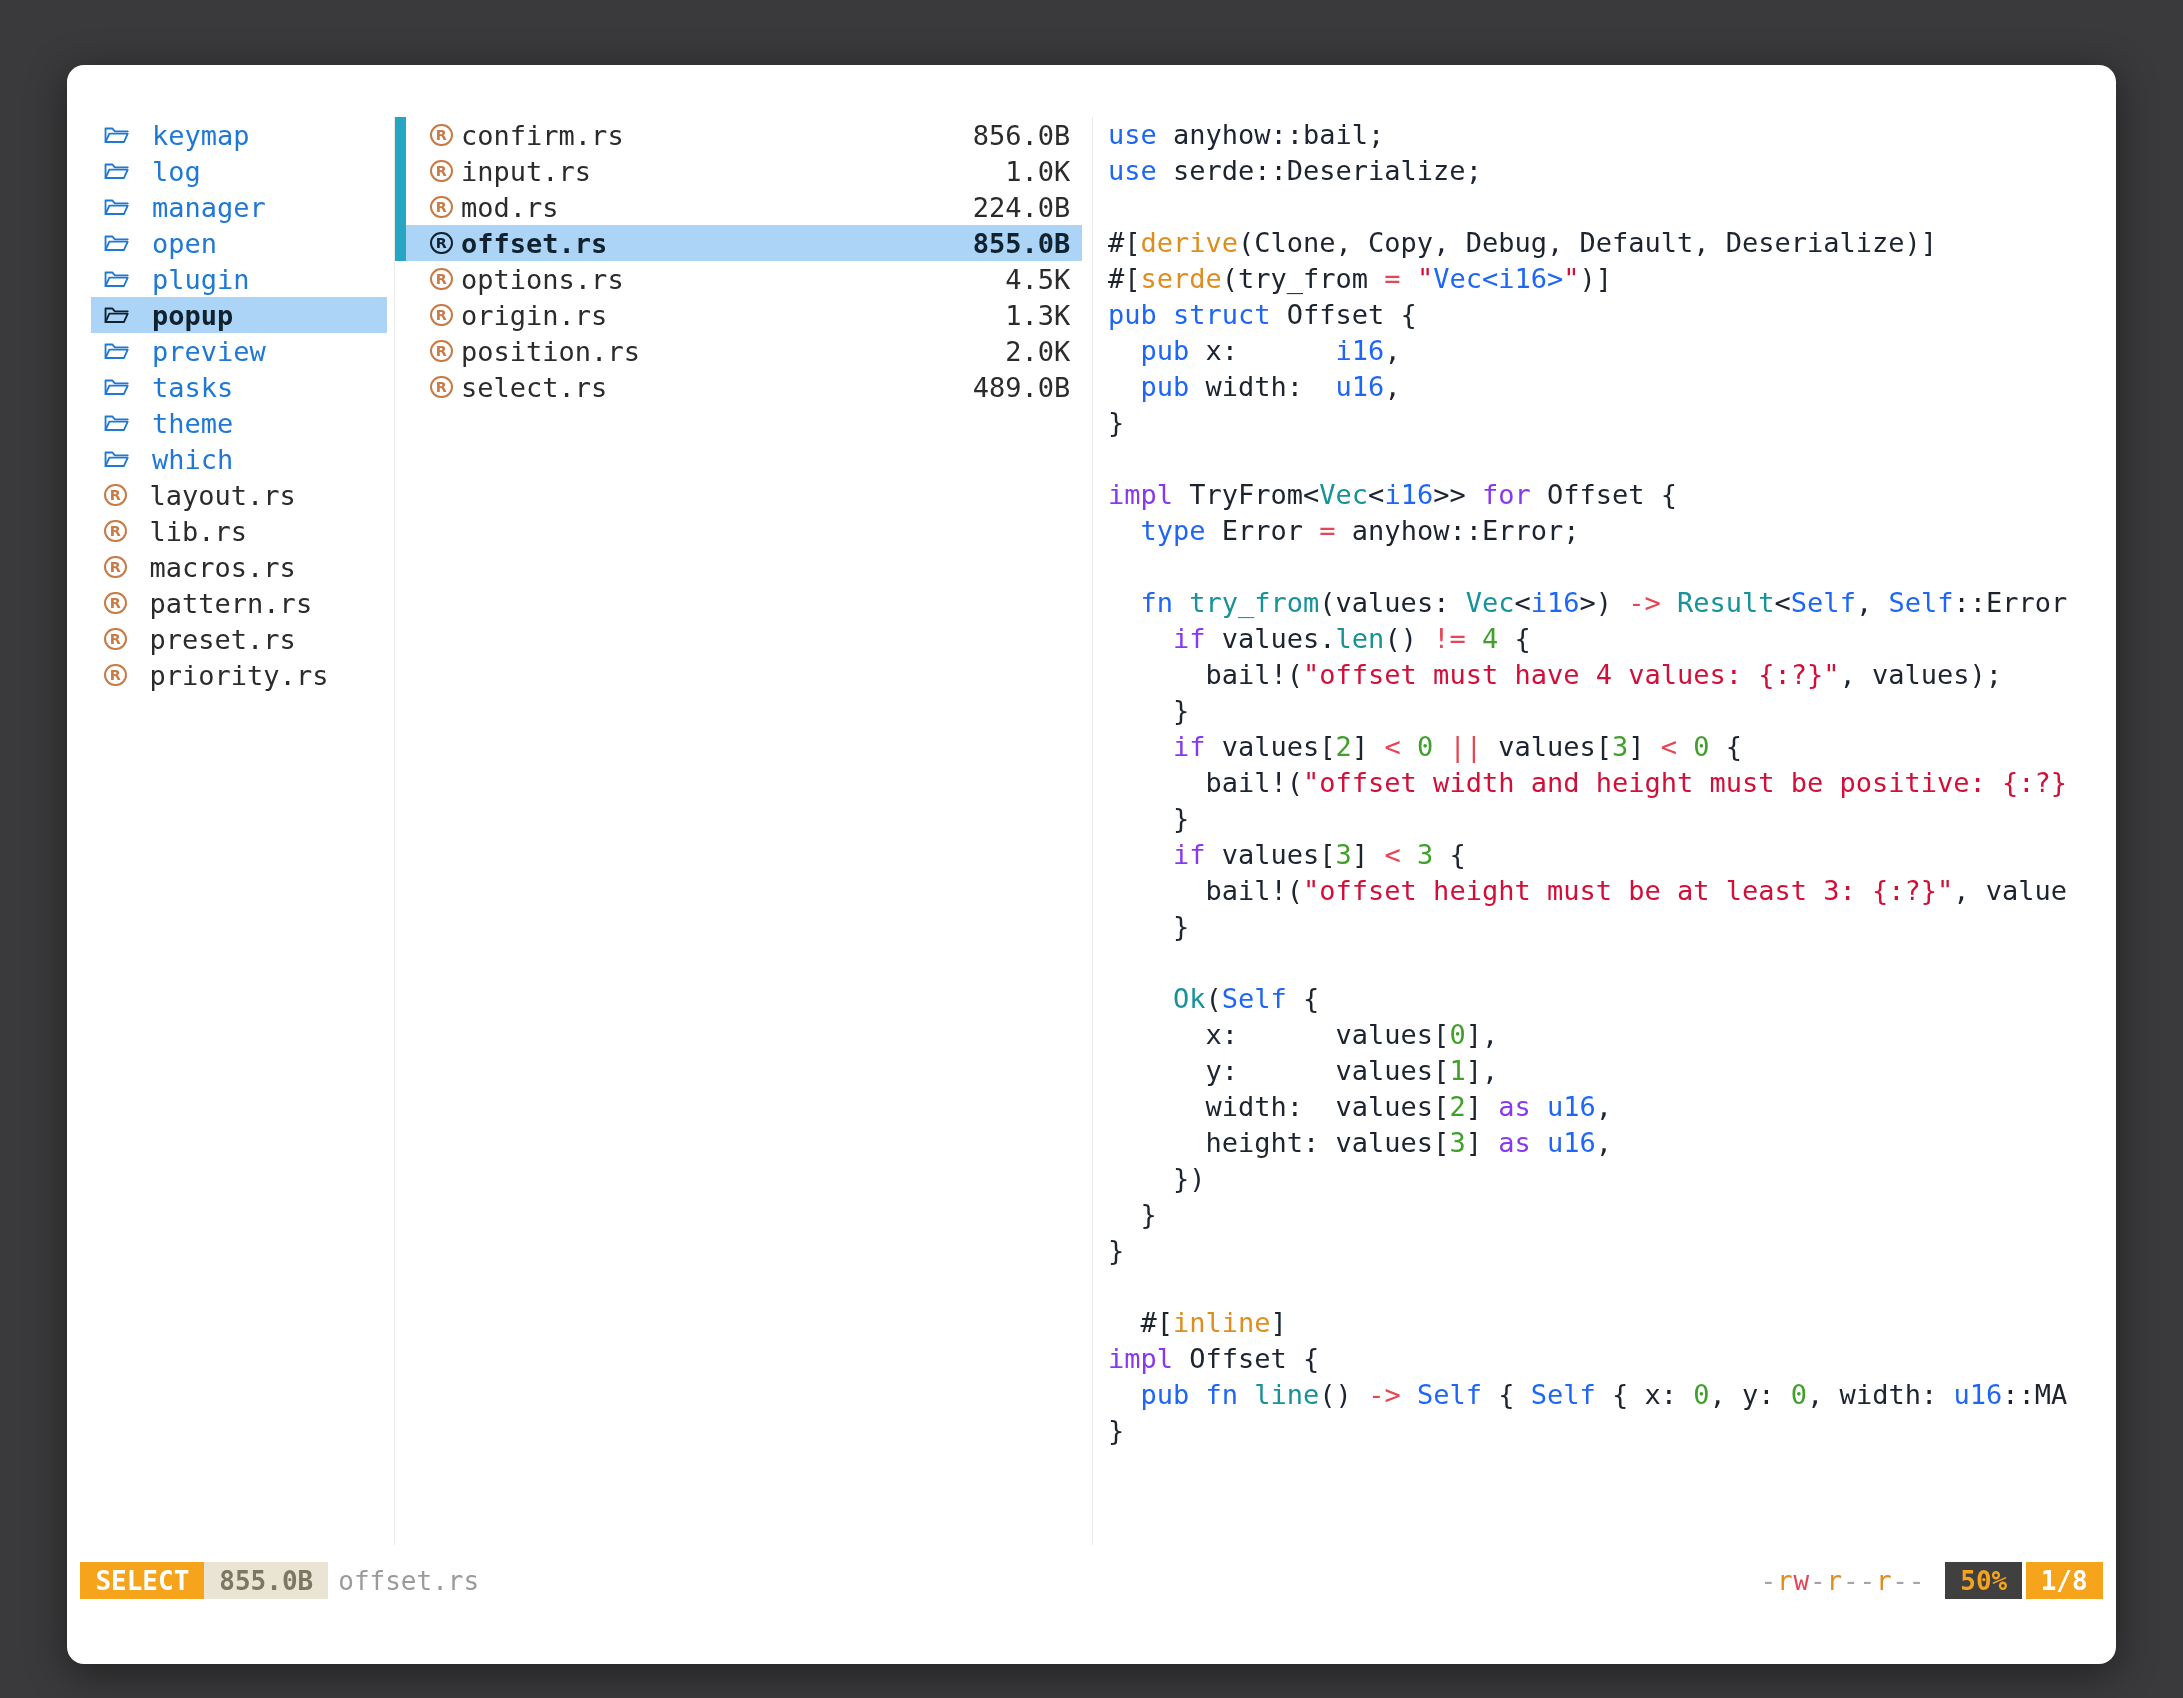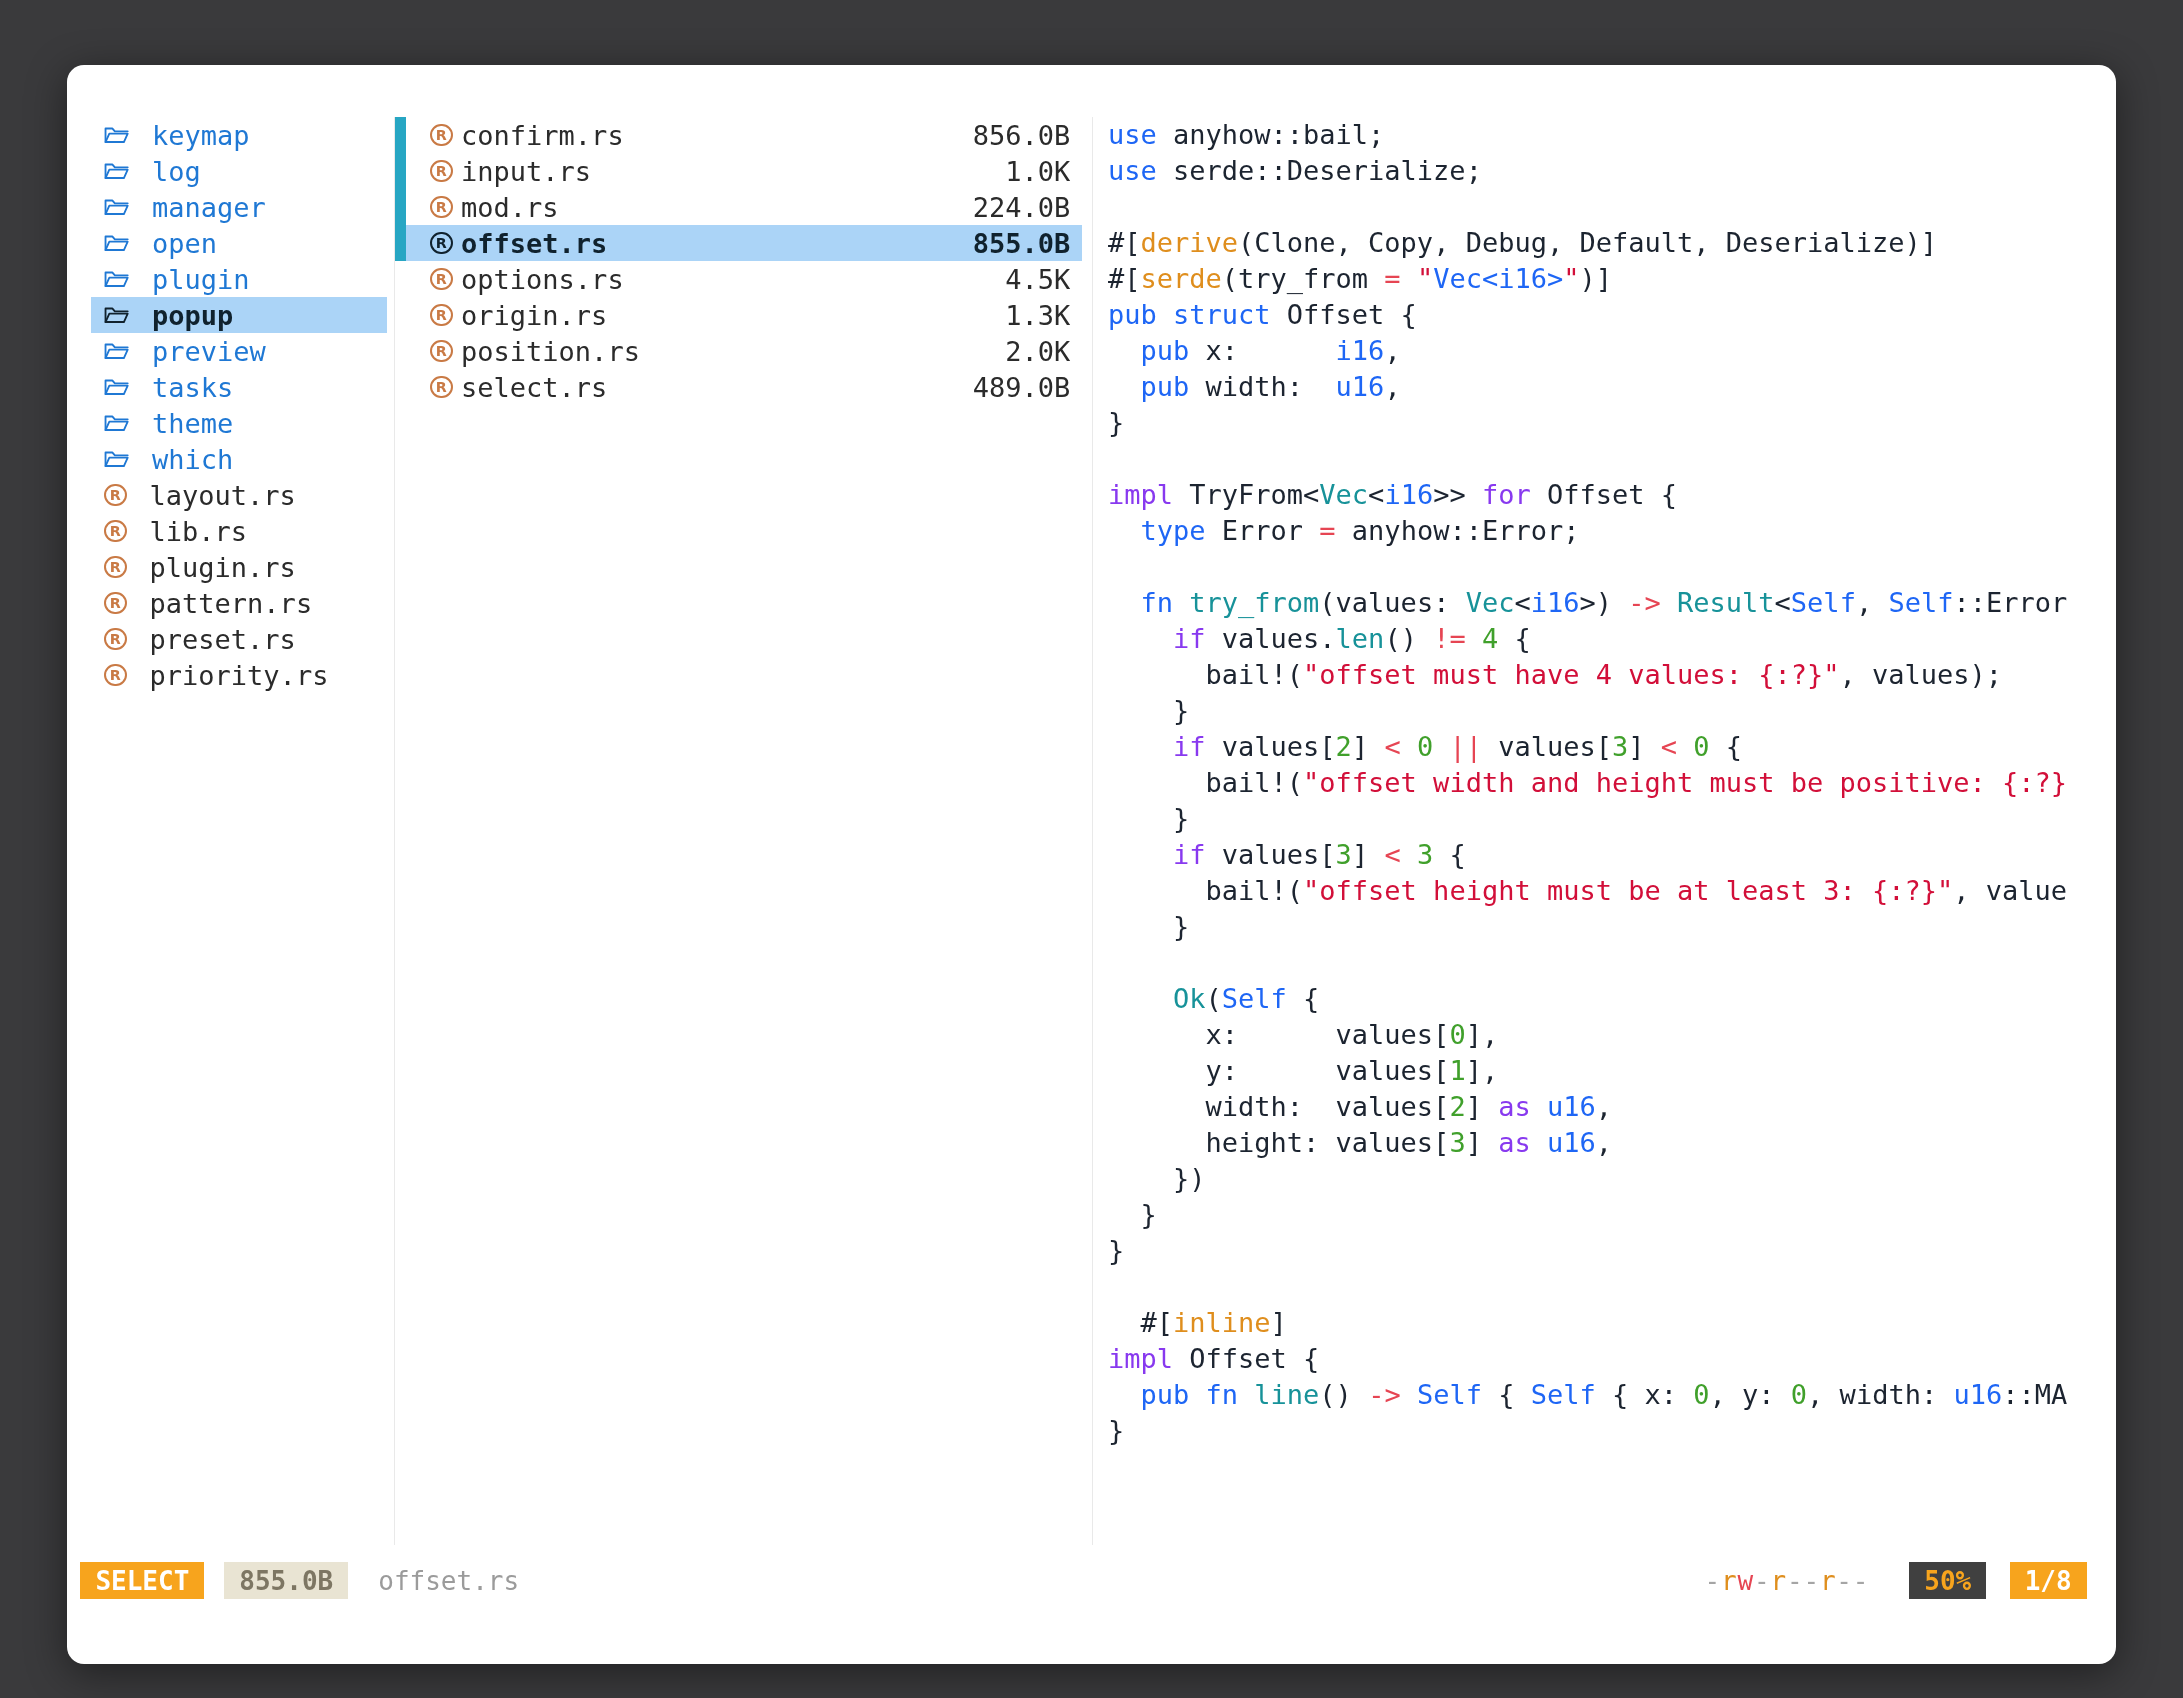--- a/index.html
+++ b/index.html
@@ -59,22 +59,22 @@
   .c-kw   { color:var(--c-kw,#1e66f5); }
   .c-pur  { color:var(--c-pur,#8839ef); }
   .c-tl   { color:var(--c-tl,#179299); }
   .c-str  { color:var(--c-str,#d20f39); }
   .c-op   { color:var(--c-op,#e64553); }
   .c-num  { color:var(--c-num,#40a02b); }
   .c-attr { color:var(--c-attr,#df8e1d); }
 
   
   .statusbar {
-    position:absolute; left:0; right:16px; bottom:65px; height:37px;
-    display:flex; align-items:center; padding:0 13.4px; font-size:26px; gap:20px; white-space:nowrap;
+    position:absolute; left:0; right:0; bottom:65px; height:37px;
+    display:flex; align-items:center; padding:0 13.4px; font-size:26px; gap:0; white-space:nowrap;
   }
   .badge { height:37px; display:inline-flex; align-items:center; padding:0 15px; }
   .badge.mode    { background:var(--accent,#f7a41d); color:#fff; font-weight:bold; }
   .badge.size    { background:#e9e4d3; color:#7d7663; font-weight:bold; }
   .badge.percent { background:#404040; color:var(--accent,#f7a41d); font-weight:bold; margin-left:20px; }
   .badge.pos     { background:var(--accent,#f7a41d); color:#fff; font-weight:bold; margin-left:3.4px; }
   .filename { color:#9b9b9b; margin-left:10px; }
   .spacer { flex:1; }
   .perms { letter-spacing:0.8px; }
   .perm-dim { color:#a5a5a5; }
@@ -162,21 +162,21 @@
           <div class="side-row file">
             <span class="rust-icon">R</span>
             <span class="label">layout.rs</span>
           </div>
           <div class="side-row file">
             <span class="rust-icon">R</span>
             <span class="label">lib.rs</span>
           </div>
           <div class="side-row file">
             <span class="rust-icon">R</span>
-            <span class="label">plugin.rs</span>
+            <span class="label">macros.rs</span>
           </div>
           <div class="side-row file">
             <span class="rust-icon">R</span>
             <span class="label">pattern.rs</span>
           </div>
           <div class="side-row file">
             <span class="rust-icon">R</span>
             <span class="label">preset.rs</span>
           </div>
           <div class="side-row file">

